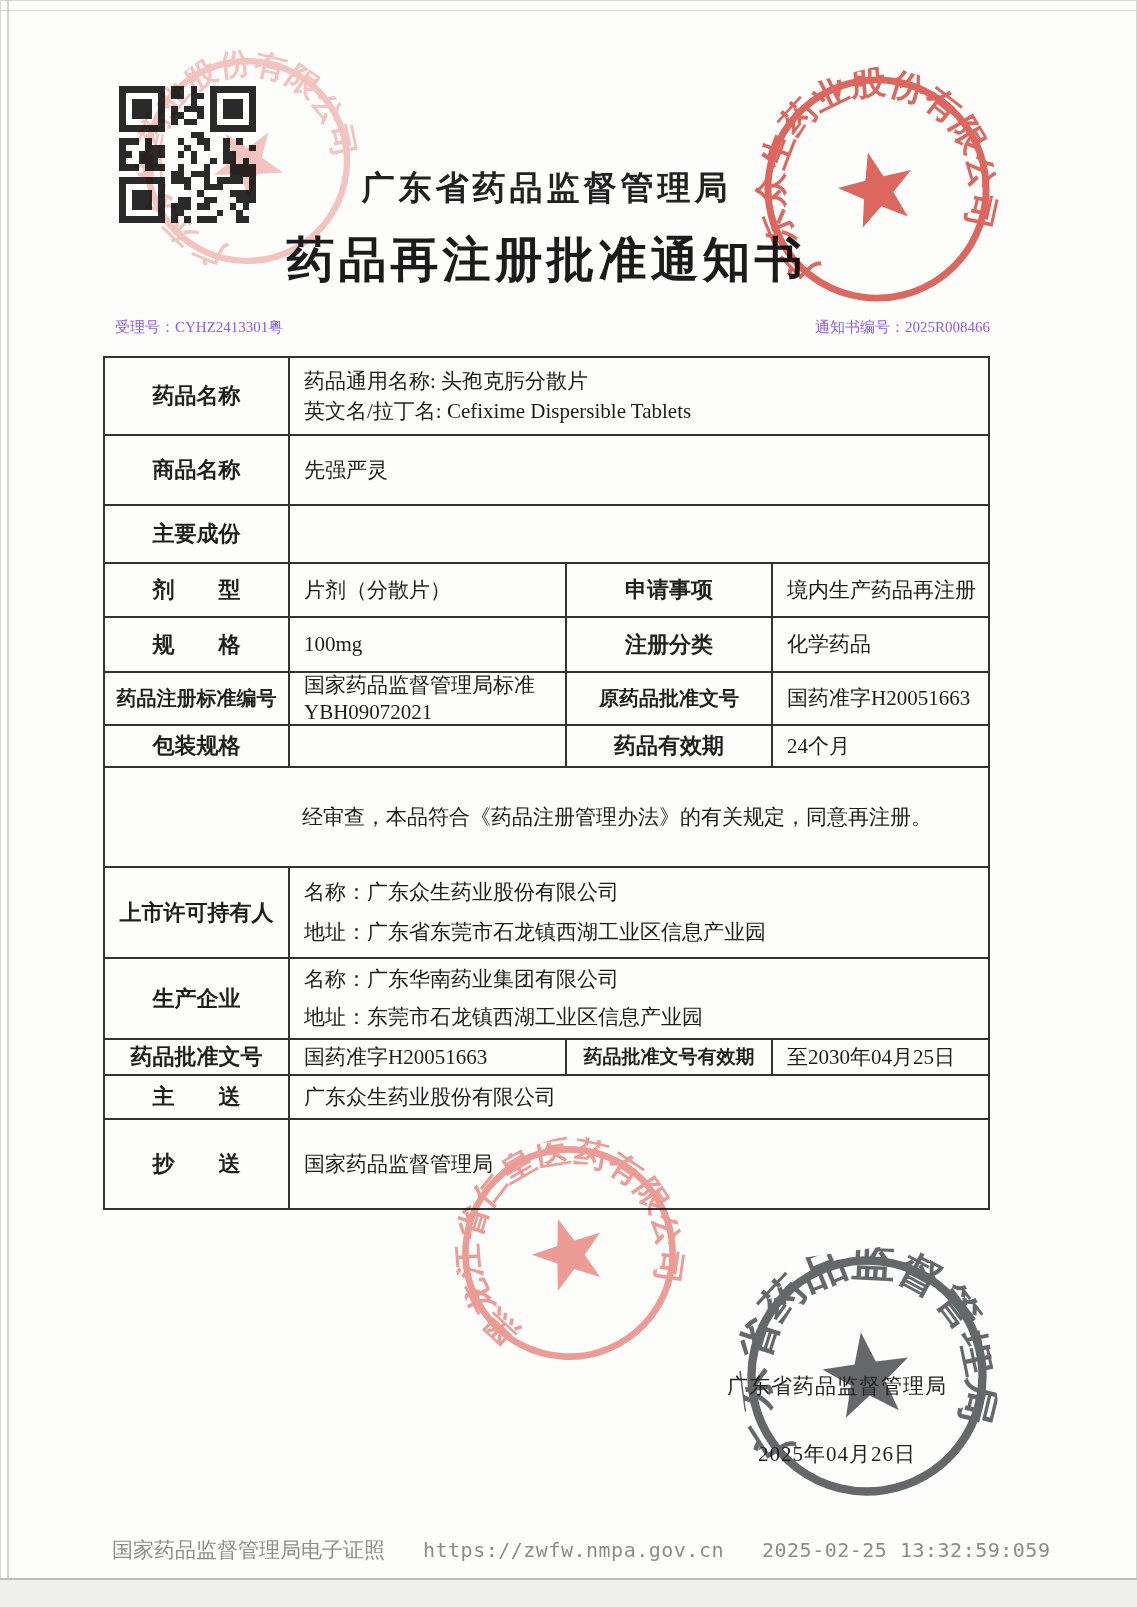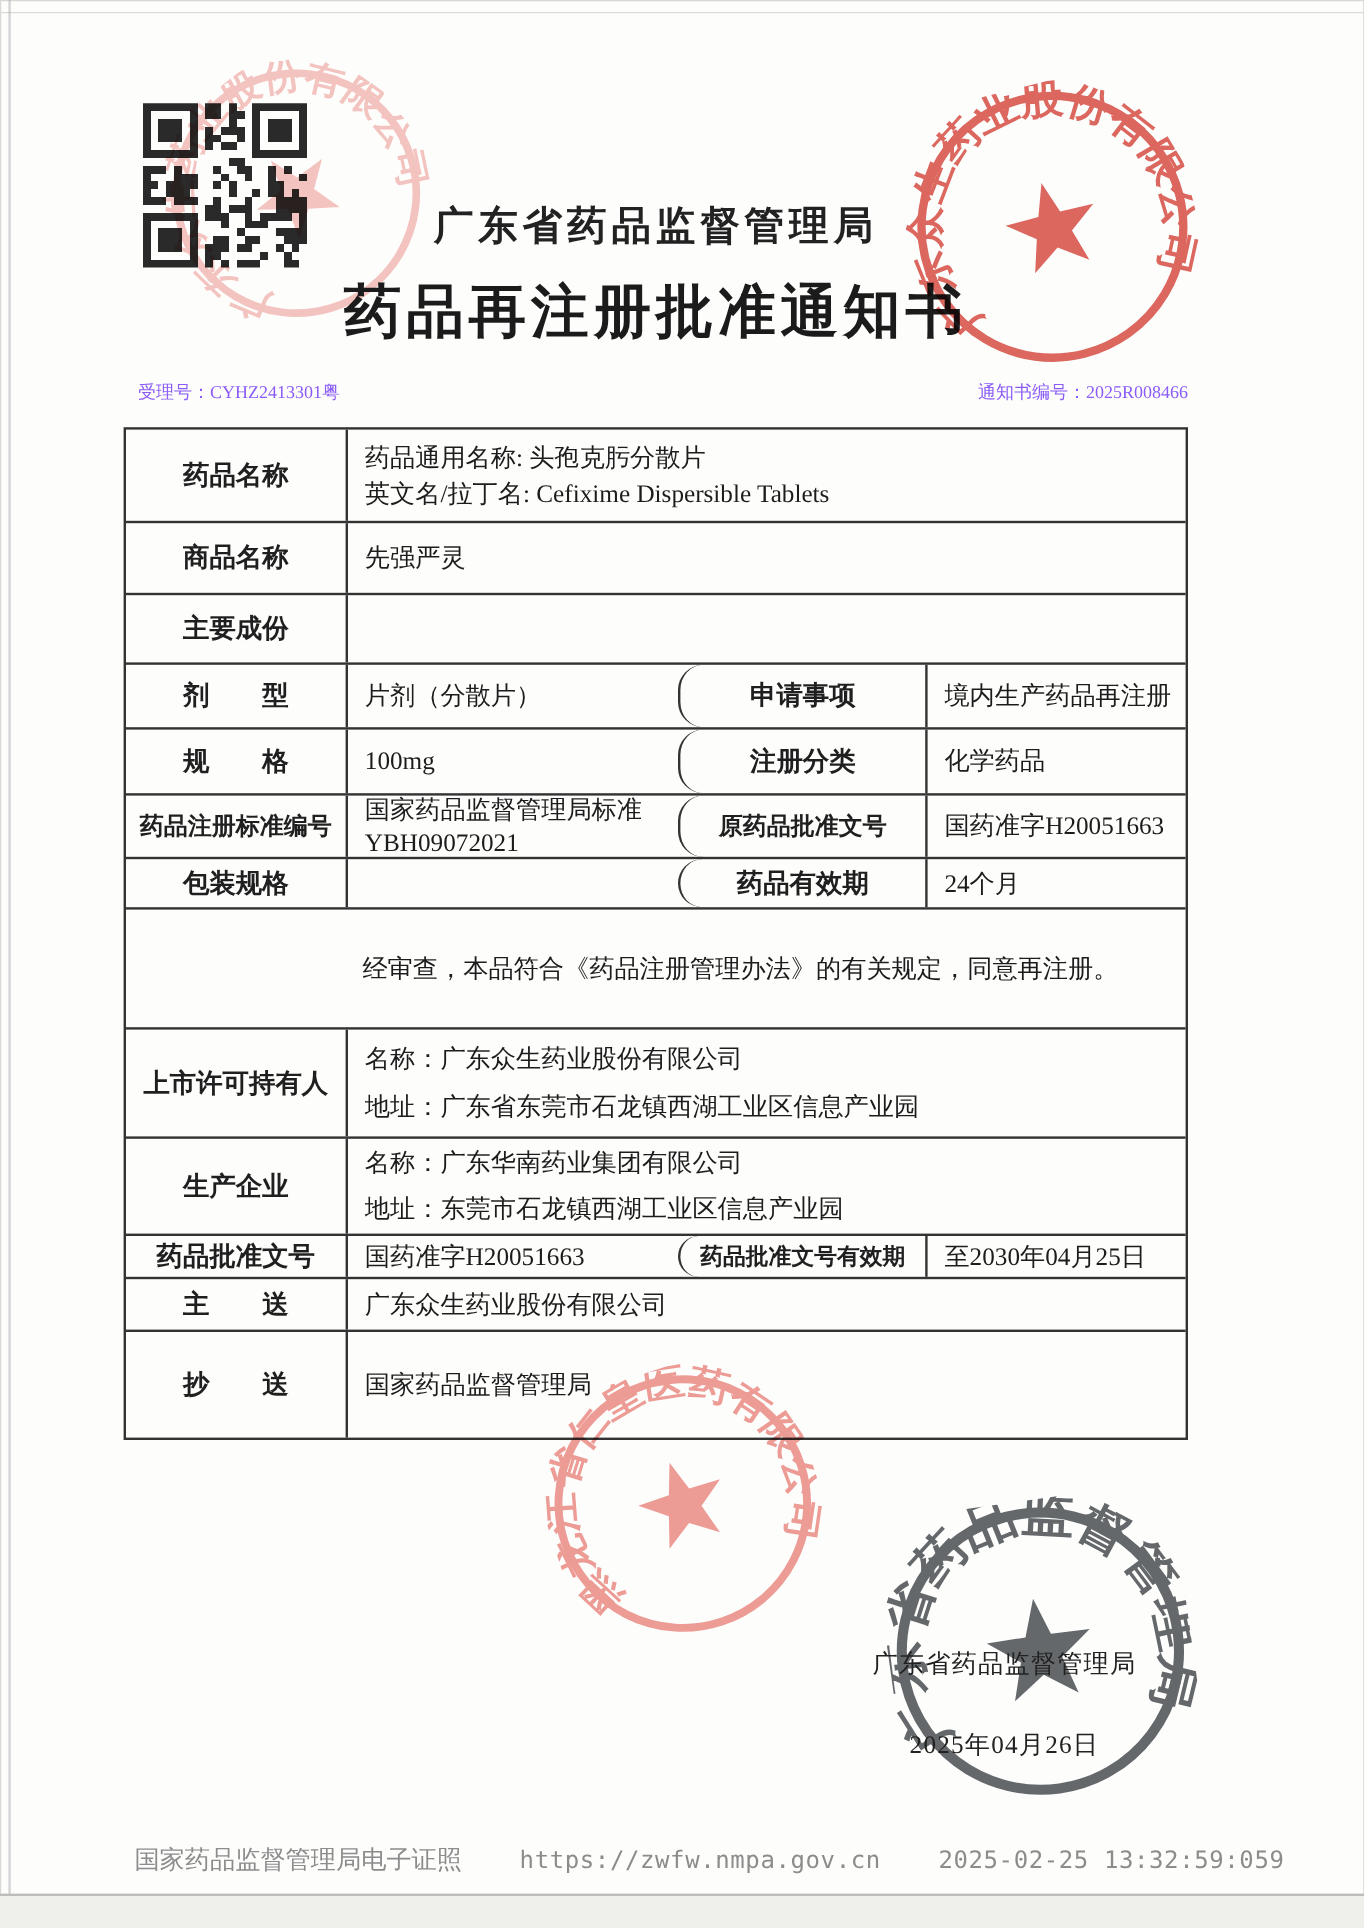--- a/index.html
+++ b/index.html
@@ -43,40 +43,40 @@
     display:flex;flex-direction:column;
     background:transparent;
   }
   .trow{display:grid;grid-template-columns:183px 277px 206px 217px;box-sizing:border-box;}
   .trow + .trow{border-top:2px solid #333;}
   .cell{box-sizing:border-box;display:flex;flex-direction:column;justify-content:center;overflow:hidden;}
   .cell + .cell{border-left:2px solid #333;}
   .cell.label{
     align-items:center;text-align:center;
     font-family:"Liberation Sans", sans-serif;font-weight:bold;
-    font-size:22px;color:#1f1f1f;padding:2px 4px;border-radius:21px;
+    font-size:22px;color:#1f1f1f;padding:2px 4px;
   }
   .cell.value{
     padding:4px 6px 4px 14px;font-size:21px;line-height:1.45;
     white-space:pre-line;color:#1c1c1c;
   }
   .span3{grid-column:2 / 5;}
 
   
   .signature{
     position:absolute;right:185px;top:1372px;width:230px;
     text-align:center;font-size:21px;color:#222;
   }
   .signature .sig-org{letter-spacing:1px;}
   .signature .sig-date{margin-top:40px;letter-spacing:1px;}
 
   
   .footer{
     position:absolute;left:112px;top:1536px;
-    display:flex;gap:48px;align-items:baseline;
+    display:flex;gap:38px;align-items:baseline;
     color:var(--footer-gray,#8c8c8c);font-size:21px;
   }
   .footer .f-url,.footer .f-time{font-family:"DejaVu Sans Mono", monospace;font-size:20px;letter-spacing:.5px;}
 
   
   .seal{position:absolute;mix-blend-mode:multiply;pointer-events:none;}
   .seal svg{display:block;width:100%;height:100%;}
   .seal-holder{left:758px;top:70px;width:238px;height:238px;transform:rotate(-14deg);opacity:.85;}
   .seal-faded{left:138px;top:52px;width:218px;height:218px;transform:rotate(-38deg);opacity:.42;}
   .seal-overlay{left:456px;top:1140px;width:226px;height:226px;transform:rotate(-18deg);opacity:.72;}
@@ -352,21 +352,21 @@
       <span>通知书编号：</span><span>2025R008466</span>
     </div>
   </div>
 
   <div class="doc-table">
     <div class="trow" style="height:76px">
       <div class="cell label">药品名称</div>
       <div class="cell value span3">药品通用名称: 头孢克肟分散片
 英文名/拉丁名: Cefixime Dispersible Tablets</div>
     </div>
-    <div class="trow" style="height:60px">
+    <div class="trow" style="height:70px">
       <div class="cell label">商品名称</div>
       <div class="cell value span3">先强严灵</div>
     </div>
     <div class="trow" style="height:58px">
       <div class="cell label">主要成份</div>
       <div class="cell value span3"></div>
     </div>
     <div class="trow" style="height:54px">
       <div class="cell label">剂　　型</div>
       <div class="cell value">片剂（分散片）</div>

